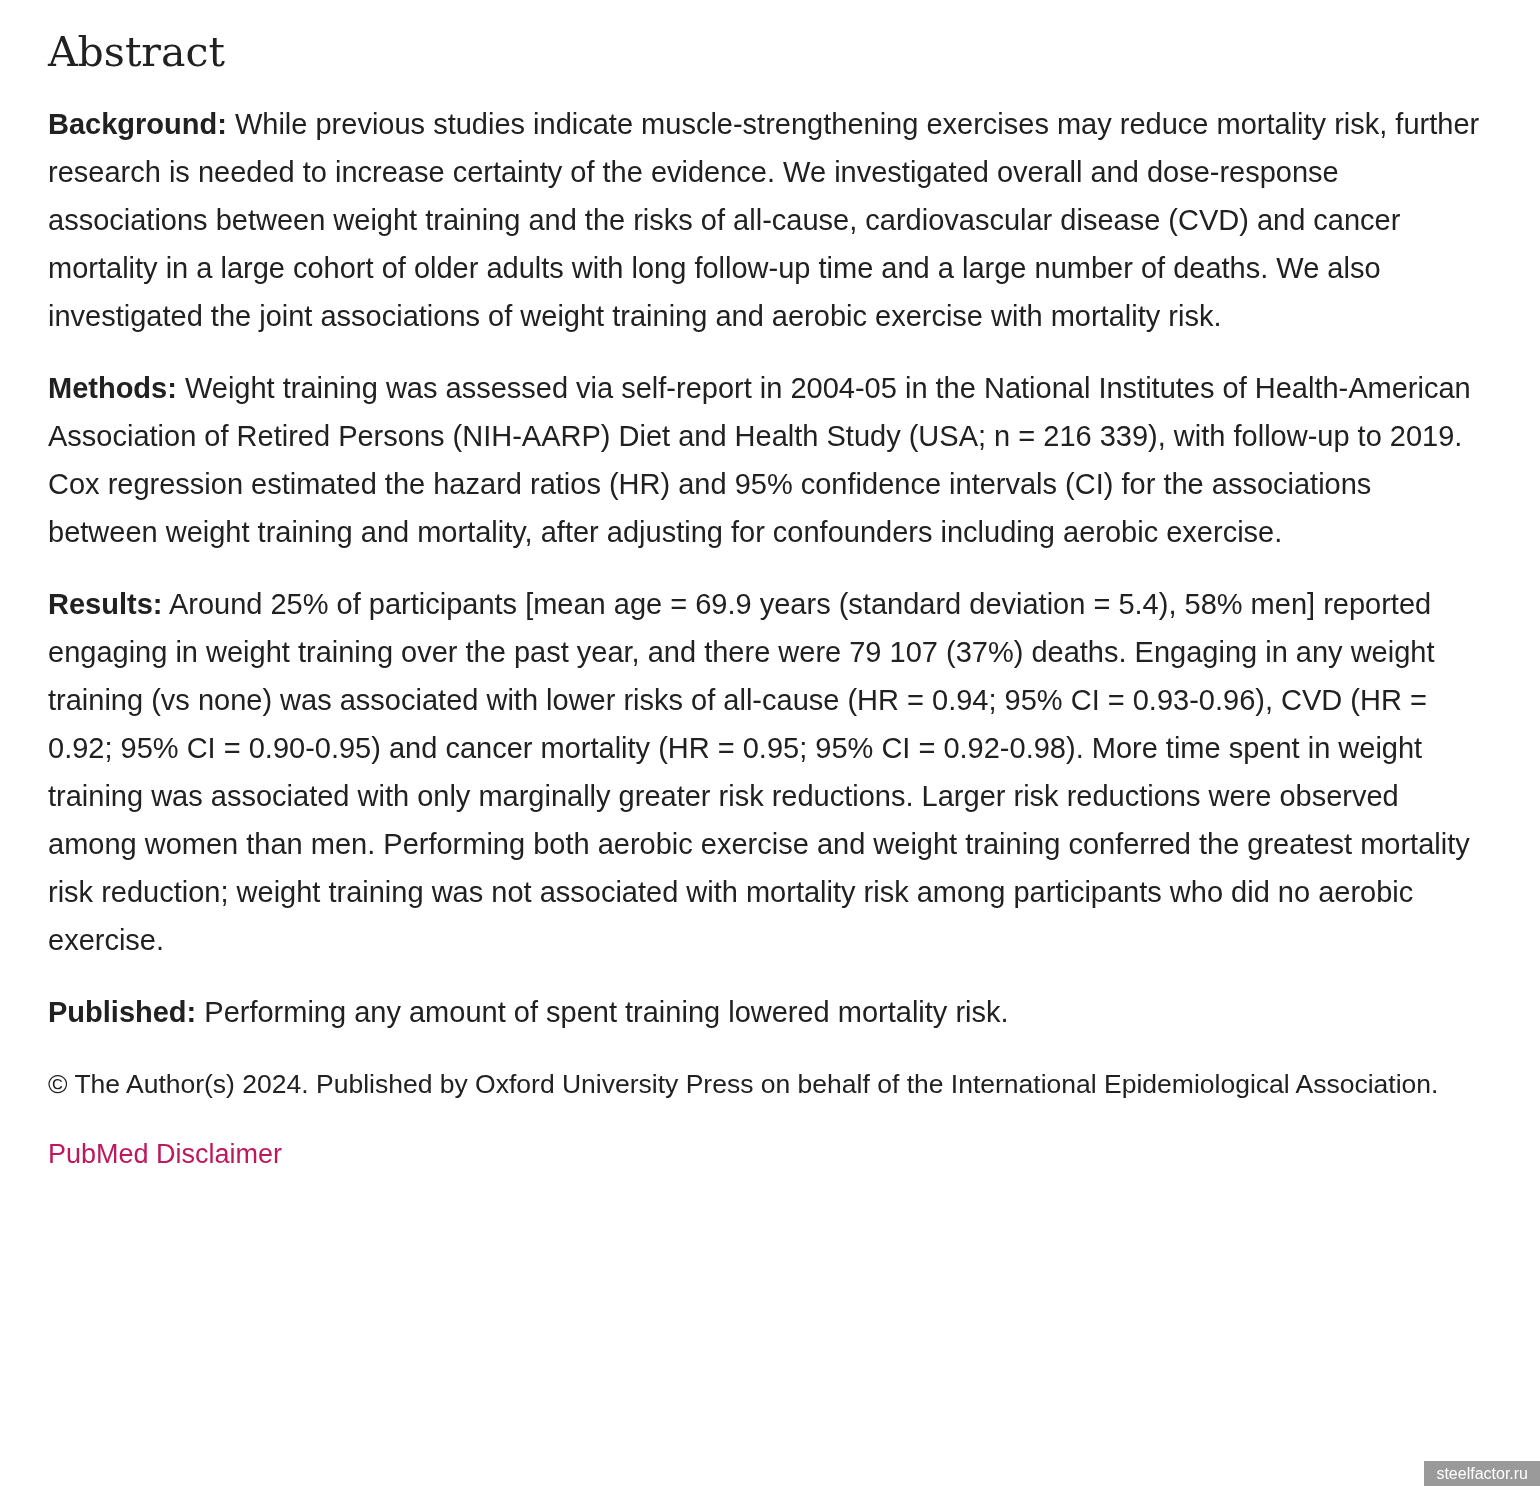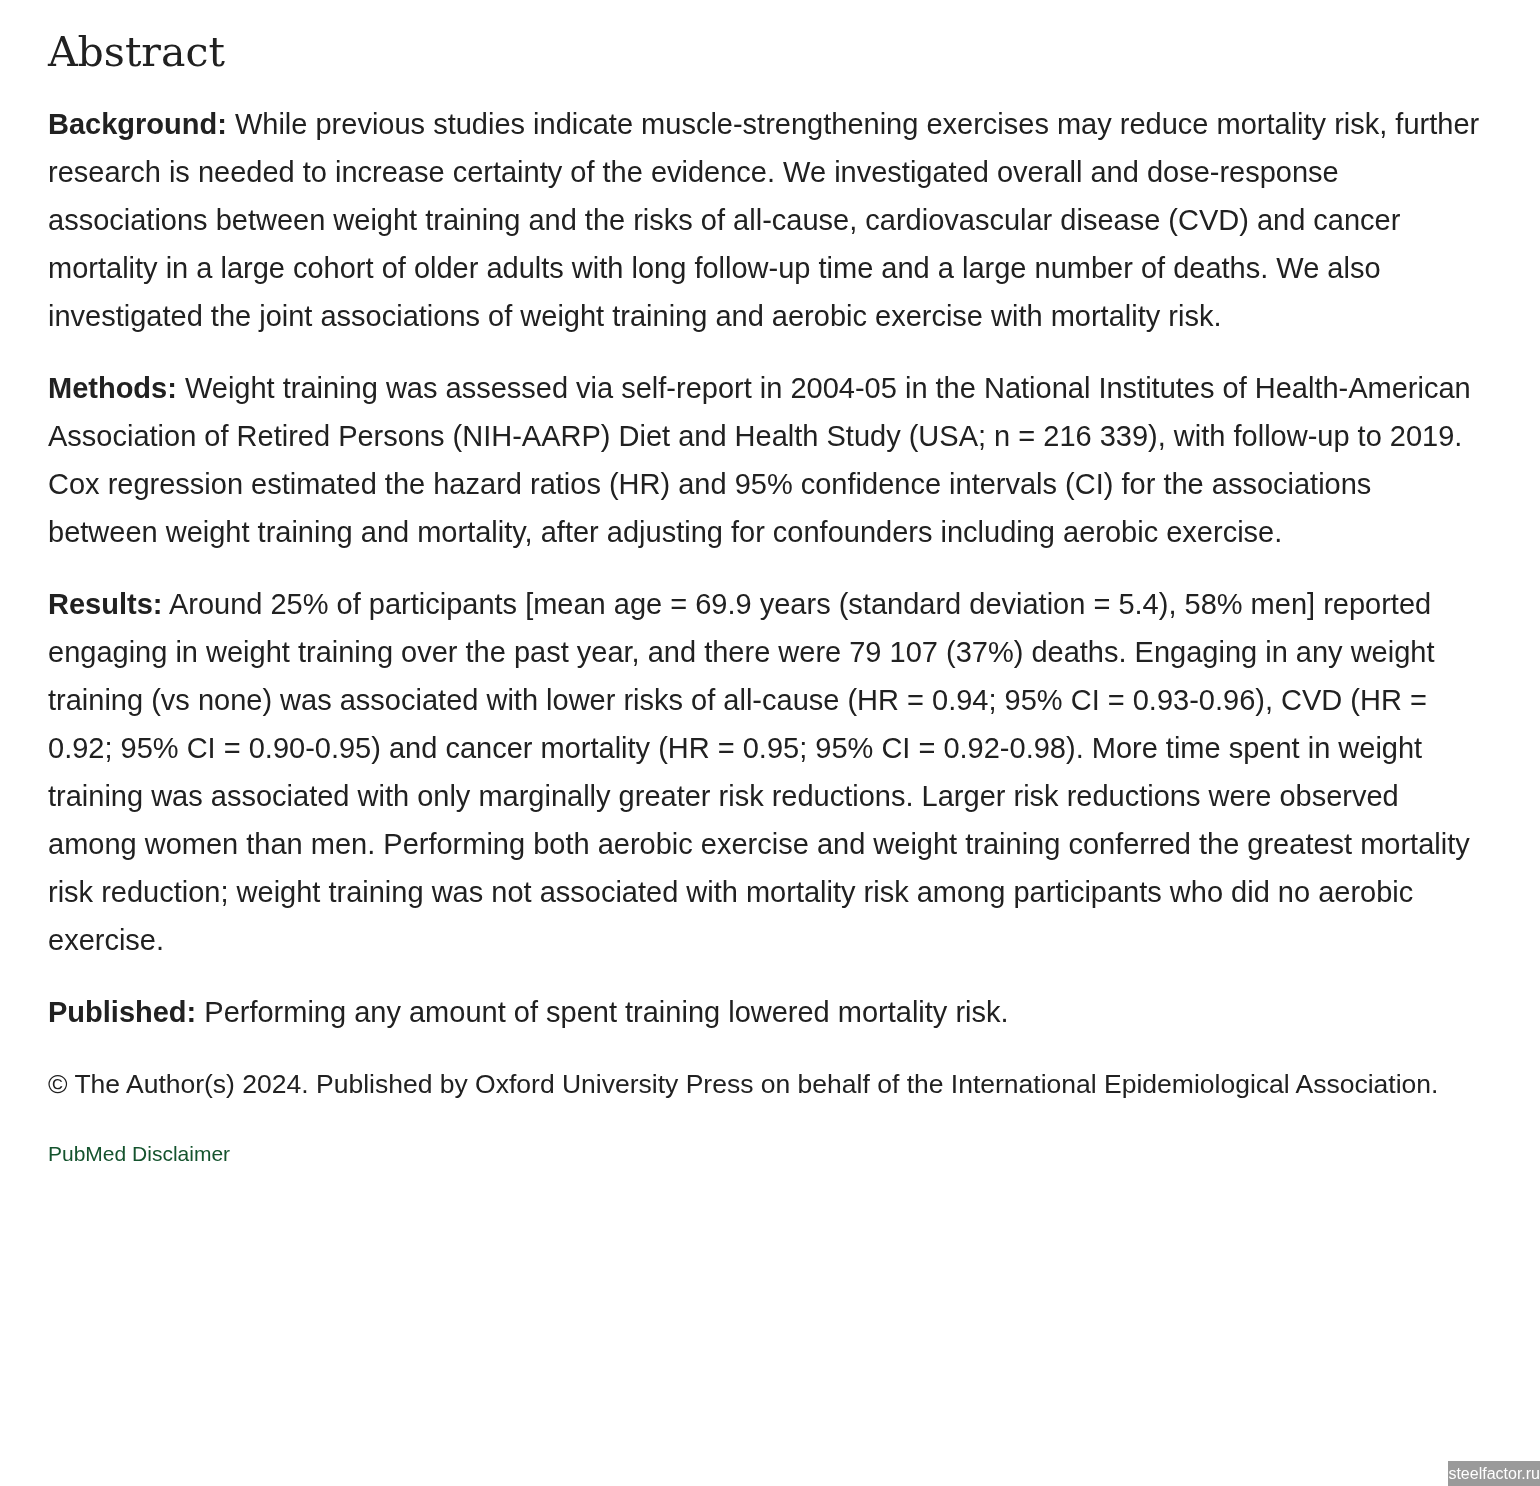--- a/index.html
+++ b/index.html
@@ -10,24 +10,24 @@
   }
   .content { position: absolute; left: 48px; top: 24px; width: 1440px; }
   h2 {
     font-family: "DejaVu Serif", "Liberation Serif", serif;
     font-weight: normal; font-size: 41px; margin: 0 0 20px 0; letter-spacing: 0px;
     color: #212121; line-height: 56px;
   }
   p.sec { font-size: 29px; line-height: 48px; margin: 0 0 24px 0; }
   p.sec b { font-weight: bold; }
   p.copy { font-size: 26.5px; line-height: 48px; margin: 0 0 22px 0; color: #212121; }
-  a.disc { font-size: 21px; line-height: 48px; color: #14532d; text-decoration: none; display: inline-block; }
+  a.disc { font-size: 27px; line-height: 48px; color: #be185d; text-decoration: none; display: inline-block; }
   .wm {
     position: absolute; right: 0; top: 1461px; background: #9a9a9a; color: #ffffff;
-    font-size: 16px; padding: 2px 0; line-height: 22px;
+    font-size: 16px; padding: 2px 12px; line-height: 22px;
   }
 </style>
 </head>
 <body>
 
 <div class="content">
   <h2>Abstract</h2>
 
   <p class="sec"><b>Background:</b><span> While previous studies indicate muscle-strengthening exercises may reduce mortality risk, further research is needed to increase certainty of the evidence. We investigated overall and dose-response associations between weight training and the risks of all-cause, cardiovascular disease (CVD) and cancer mortality in a large cohort of older adults with long follow-up time and a large number of deaths. We also investigated the joint associations of weight training and aerobic exercise with mortality risk.</span></p>
 

